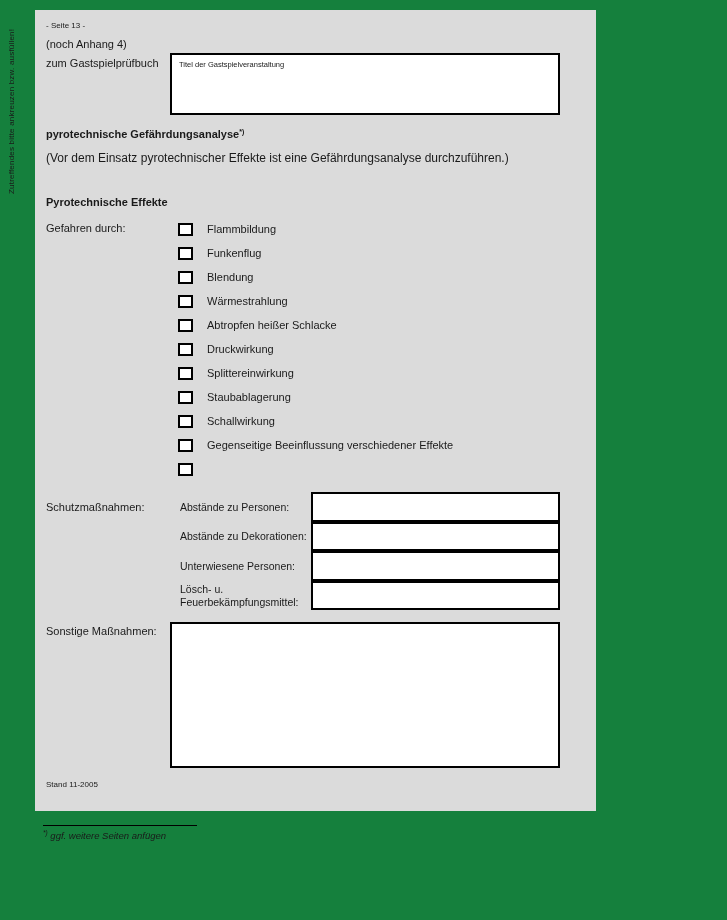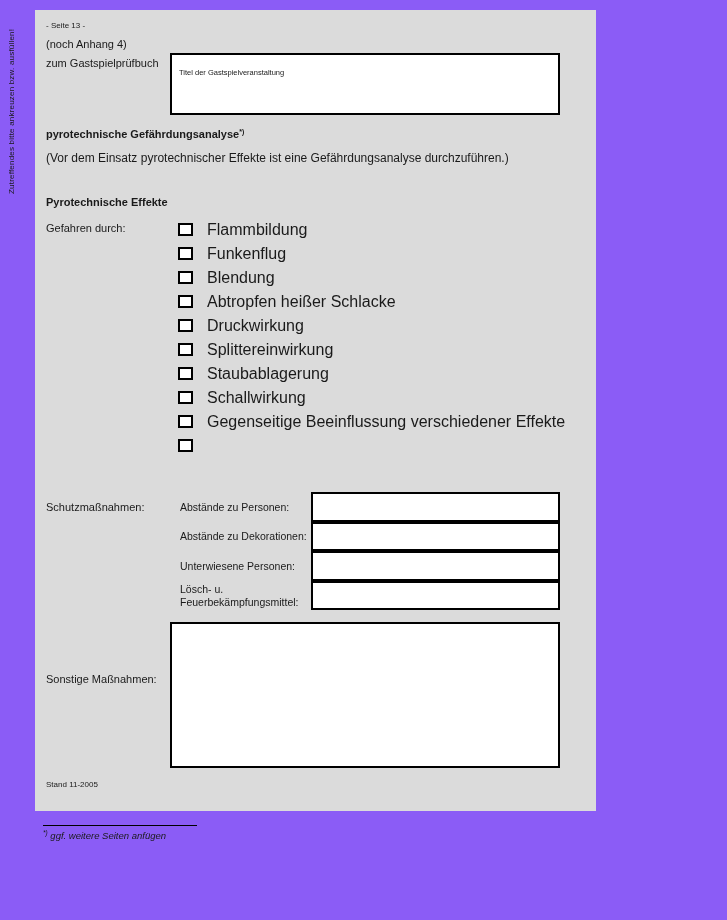--- a/index.html
+++ b/index.html
@@ -1,19 +1,19 @@
 <!DOCTYPE html>
 <html lang="de"><head>
 <meta charset="utf-8">
 <style>
   html,body{margin:0;padding:0;background:#ffffff;}
   #screen{
     position:relative;width:727px;height:920px;overflow:hidden;
     font-family:"Liberation Sans","DejaVu Sans",sans-serif;
-    color:#1a1a1a;background:#8b5cf6;
+    color:#1a1a1a;background:#15803d;
   }
   
   .side-note{
     position:absolute;left:7px;top:194px;
     transform:rotate(-90deg);transform-origin:0 0;
     white-space:nowrap;font-size:8px;letter-spacing:.2px;
   }
   
   .page{
     position:absolute;left:35px;top:10px;width:561px;height:801px;
@@ -21,29 +21,29 @@
   }
   .abs{position:absolute;}
   .t8{font-size:8px;line-height:10px;}
   .t11{font-size:11px;line-height:13px;}
   .t10{font-size:12px;line-height:13px;}
   .bold{font-weight:bold;}
   sup.fn{font-size:7px;line-height:0;vertical-align:4px;}
   
   .wbox{background:#ffffff;border:2px solid #000;box-sizing:border-box;}
   .title-box{left:135px;top:43px;width:390px;height:62px;}
-  .title-box .inner-label{font-size:7.5px;padding:13px 7px;color:#1a1a1a;}
+  .title-box .inner-label{font-size:7.5px;padding:5px 7px;color:#1a1a1a;}
   
   .hazard-list{left:143px;top:207px;width:400px;}
   .hazard-row{display:flex;align-items:center;height:24px;}
   .checkbox{
     width:15px;height:13px;flex:0 0 15px;box-sizing:border-box;
     background:#fff;border:2px solid #000;
   }
-  .hazard-label{margin-left:14px;font-size:16px;line-height:13px;}
+  .hazard-label{margin-left:14px;font-size:11px;line-height:13px;}
   
   .prot-label{position:absolute;left:145px;font-size:10.5px;line-height:13px;width:130px;}
   .prot-box{position:absolute;left:276px;width:249px;background:#fff;border:2px solid #000;box-sizing:border-box;font-size:10.5px;padding:2px 4px;}
   
   .other-box{left:135px;top:612px;width:390px;height:146px;font-size:10.5px;padding:4px 6px;}
   
   .fn-rule{position:absolute;left:43px;top:825px;width:154px;border-top:1px solid #000;height:0;}
   .footnote{position:absolute;left:43px;top:829px;font-size:9.5px;font-style:italic;}
   .footnote sup{font-size:6.5px;vertical-align:4px;font-style:italic;}
 </style>
@@ -82,20 +82,24 @@
         <div class="hazard-row">
           <span class="checkbox"></span>
           <span class="hazard-label">Funkenflug</span>
         </div>
         <div class="hazard-row">
           <span class="checkbox"></span>
           <span class="hazard-label">Blendung</span>
         </div>
         <div class="hazard-row">
           <span class="checkbox"></span>
+          <span class="hazard-label">Wärmestrahlung</span>
+        </div>
+        <div class="hazard-row">
+          <span class="checkbox"></span>
           <span class="hazard-label">Abtropfen heißer Schlacke</span>
         </div>
         <div class="hazard-row">
           <span class="checkbox"></span>
           <span class="hazard-label">Druckwirkung</span>
         </div>
         <div class="hazard-row">
           <span class="checkbox"></span>
           <span class="hazard-label">Splittereinwirkung</span>
         </div>
@@ -130,21 +134,21 @@
           <div>Unterwiesene Personen:</div>
         </div>
         <div class="prot-box" style="top: 541px; height: 30px;"></div>
         <div class="prot-label" style="top: 573px;">
           <div>Lösch- u.</div>
           <div>Feuerbekämpfungsmittel:</div>
         </div>
         <div class="prot-box" style="top: 571px; height: 29px;"></div>
       </div>
 
-    <div class="abs t11" style="left:11px;top:615px;margin-top:48px;">Sonstige Maßnahmen:</div>
+    <div class="abs t11" style="left:11px;top:615px;">Sonstige Maßnahmen:</div>
     <div class="abs wbox other-box">
       <span></span>
     </div>
 
     <div class="abs t8" style="left:11px;top:770px;">Stand 11-2005</div>
   </div>
 
   <div class="fn-rule"></div>
   <div class="footnote">
     <sup>*)</sup>

